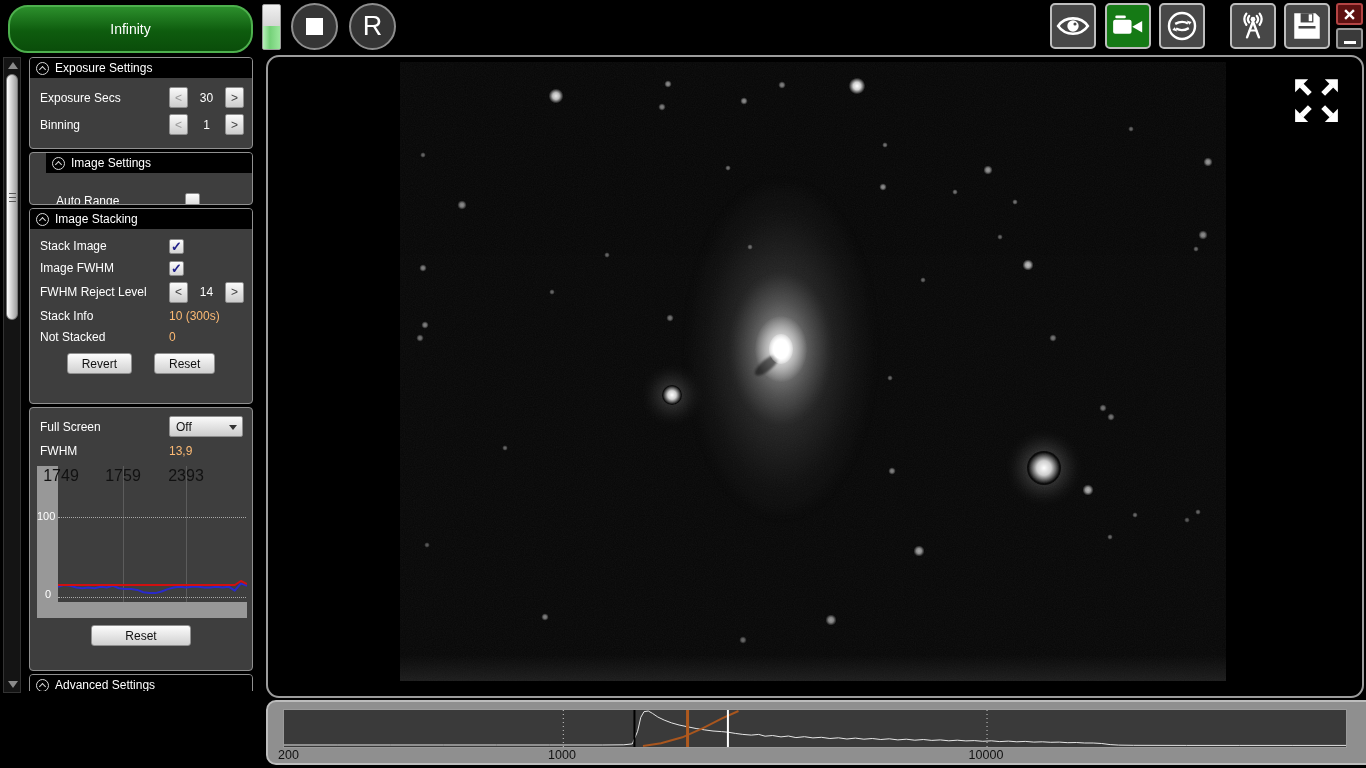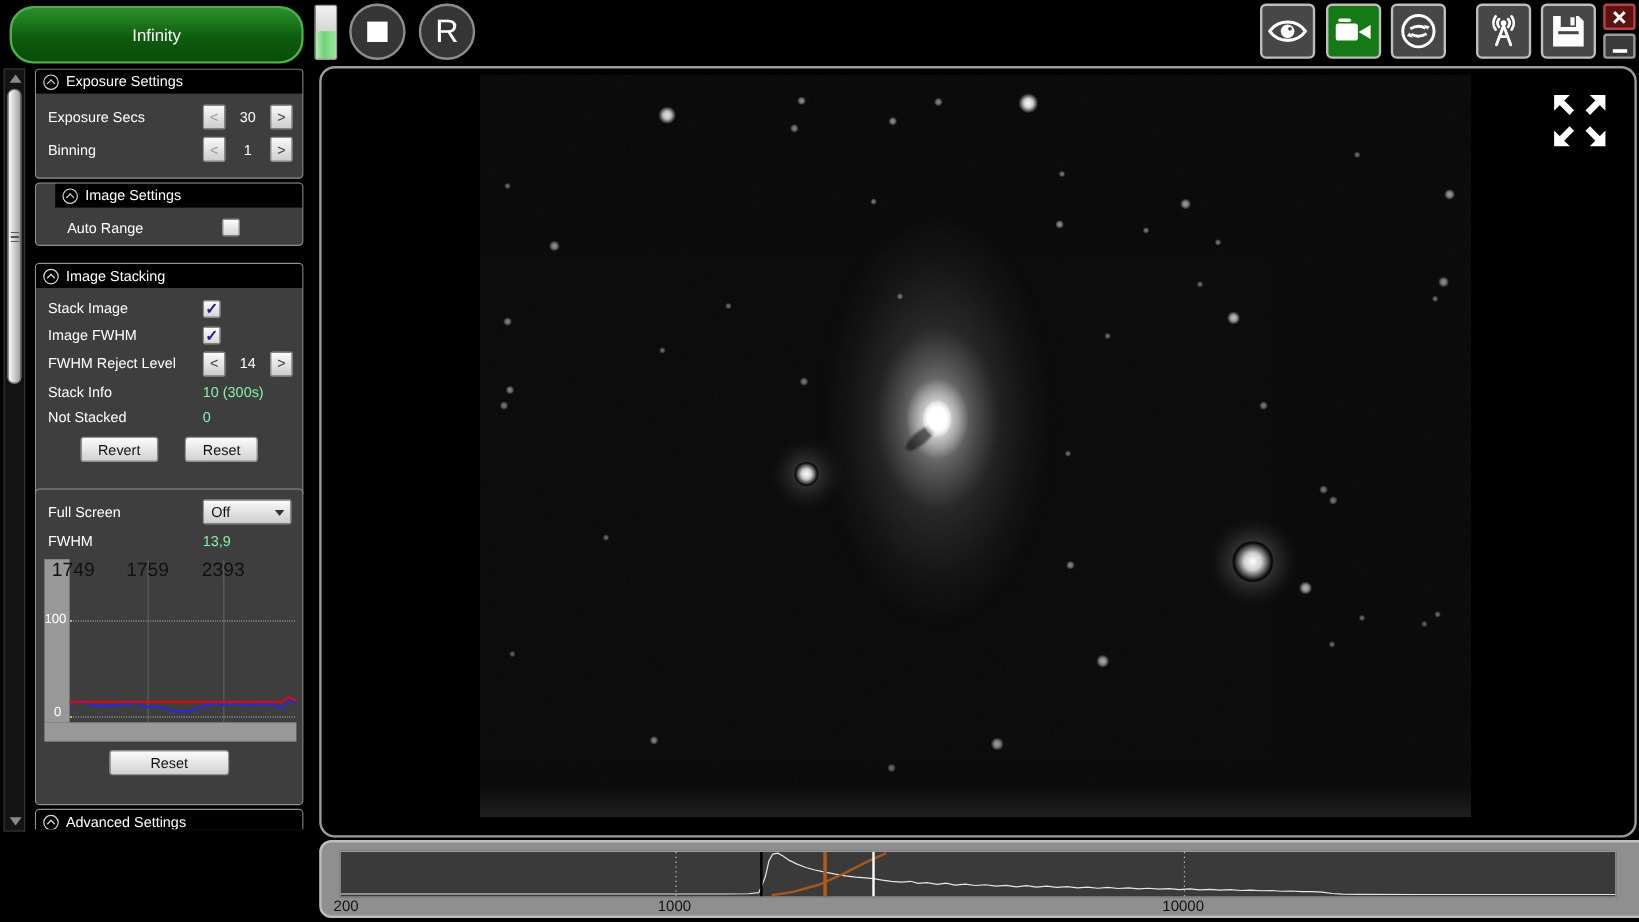--- a/index.html
+++ b/index.html
@@ -63,21 +63,21 @@
   .stepper { flex:1; display:flex; align-items:center; }
   .step-btn { width:19px; height:21px; border:1px solid #8d8d8d; border-radius:2px;
     background:linear-gradient(to bottom,#fafafa,#cccccc); font-size:12px; color:#444;
     cursor:pointer; line-height:18px; }
   .step-btn.dim { color:#9a9a9a; }
   .step-val { flex:1; text-align:center; color:#fff; font-size:12px; }
   .checkbox { width:15px; height:15px; border:1px solid #8a8a8a; border-radius:2px;
     background:linear-gradient(to bottom,#fdfdfd,#d5d5d5); display:flex; align-items:center;
     justify-content:center; cursor:pointer; }
   .checkbox .tick { color:#20208a; font-size:13px; font-weight:bold; line-height:1; }
-  .val-txt { color:#86efac; font-size:12px; }
+  .val-txt { color:#fdba74; font-size:12px; }
   .btn { border:1px solid #8f8f8f; border-radius:3px; height:21px;
     background:linear-gradient(to bottom,#fcfcfc,#d0d0d0); font-size:12px; color:#111;
     cursor:pointer; padding:0 14px; }
   .btn-row { display:flex; justify-content:center; gap:22px; margin-top:6px; }
   .select { width:74px; height:21px; border:1px solid #8d8d8d; border-radius:2px;
     background:linear-gradient(to bottom,#fafafa,#cccccc); color:#111; font-size:12px;
     display:flex; align-items:center; padding:0 6px; cursor:pointer; position:relative; }
   .select .caret { position:absolute; right:5px; top:8px; width:0; height:0;
     border-left:4px solid transparent; border-right:4px solid transparent; border-top:5px solid #333; }
 
@@ -229,29 +229,29 @@
       </div>
     </section>
 
     <section class="panel" style="top:95px; height:53px;padding-left:16px;">
       <header>
         <span class="chev-circle">
             <i></i>
           </span>
         <span>Image Settings</span>
       </header>
-      <div class="row" style="margin-top:3px">
+      <div class="row" style="margin-top:14px">
         <span class="lbl">Auto Range</span>
         <div class="ctrl">
           <span class="checkbox"></span>
         </div>
       </div>
     </section>
 
-    <section class="panel" style="top:162px; height:196px;">
+    <section class="panel" style="top:151px; height:196px;">
       <header>
         <span class="chev-circle">
             <i></i>
           </span>
         <span>Image Stacking</span>
       </header>
       <div class="row" style="height:22px; margin-top:6px">
         <span class="lbl">Stack Image</span>
         <div class="ctrl">
           <span class="checkbox">

